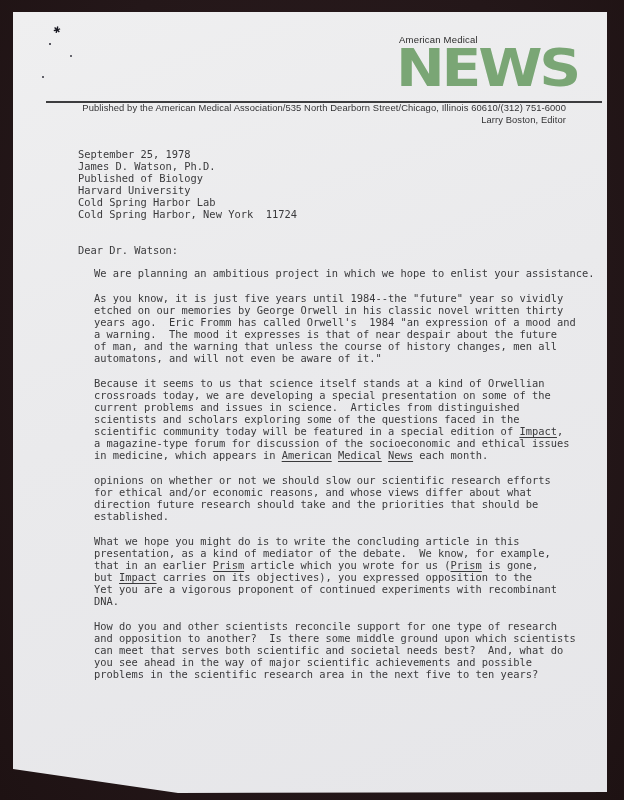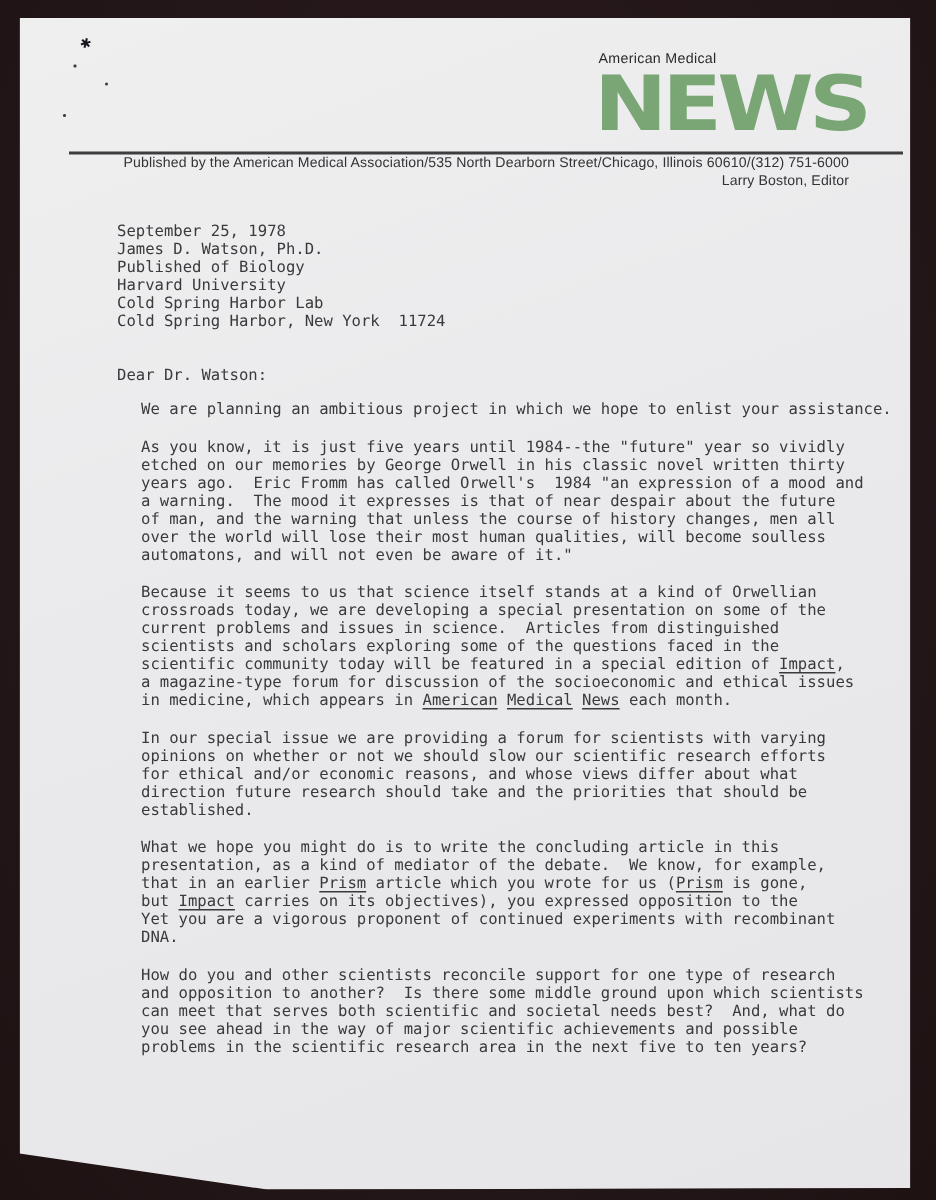--- a/index.html
+++ b/index.html
@@ -96,34 +96,32 @@
       <div class="paragraphs">
           <div class="para">
             <div class="tw-line">We are planning an ambitious project in which we hope to enlist your assistance.</div>
           </div>
           <div class="para">
             <div class="tw-line">As you know, it is just five years until 1984--the "future" year so vividly</div>
             <div class="tw-line">etched on our memories by George Orwell in his classic novel written thirty</div>
             <div class="tw-line">years ago.  Eric Fromm has called Orwell's  1984 "an expression of a mood and</div>
             <div class="tw-line">a warning.  The mood it expresses is that of near despair about the future</div>
             <div class="tw-line">of man, and the warning that unless the course of history changes, men all</div>
-            <div class="tw-line">over the world will lose their most human qualities, will become soulless</div>
             <div class="tw-line">automatons, and will not even be aware of it."</div>
           </div>
           <div class="para">
             <div class="tw-line">Because it seems to us that science itself stands at a kind of Orwellian</div>
             <div class="tw-line">crossroads today, we are developing a special presentation on some of the</div>
             <div class="tw-line">current problems and issues in science.  Articles from distinguished</div>
             <div class="tw-line">scientists and scholars exploring some of the questions faced in the</div>
             <div class="tw-line">scientific community today will be featured in a special edition of <u>Impact</u>,</div>
             <div class="tw-line">a magazine-type forum for discussion of the socioeconomic and ethical issues</div>
             <div class="tw-line">in medicine, which appears in <u>American</u> <u>Medical</u> <u>News</u> each month.</div>
           </div>
           <div class="para">
-            <div class="tw-line">In our special issue we are providing a forum for scientists with varying</div>
             <div class="tw-line">opinions on whether or not we should slow our scientific research efforts</div>
             <div class="tw-line">for ethical and/or economic reasons, and whose views differ about what</div>
             <div class="tw-line">direction future research should take and the priorities that should be</div>
             <div class="tw-line">established.</div>
           </div>
           <div class="para">
             <div class="tw-line">What we hope you might do is to write the concluding article in this</div>
             <div class="tw-line">presentation, as a kind of mediator of the debate.  We know, for example,</div>
             <div class="tw-line">that in an earlier <u>Prism</u> article which you wrote for us (<u>Prism</u> is gone,</div>
             <div class="tw-line">but <u>Impact</u> carries on its objectives), you expressed opposition to the</div>

